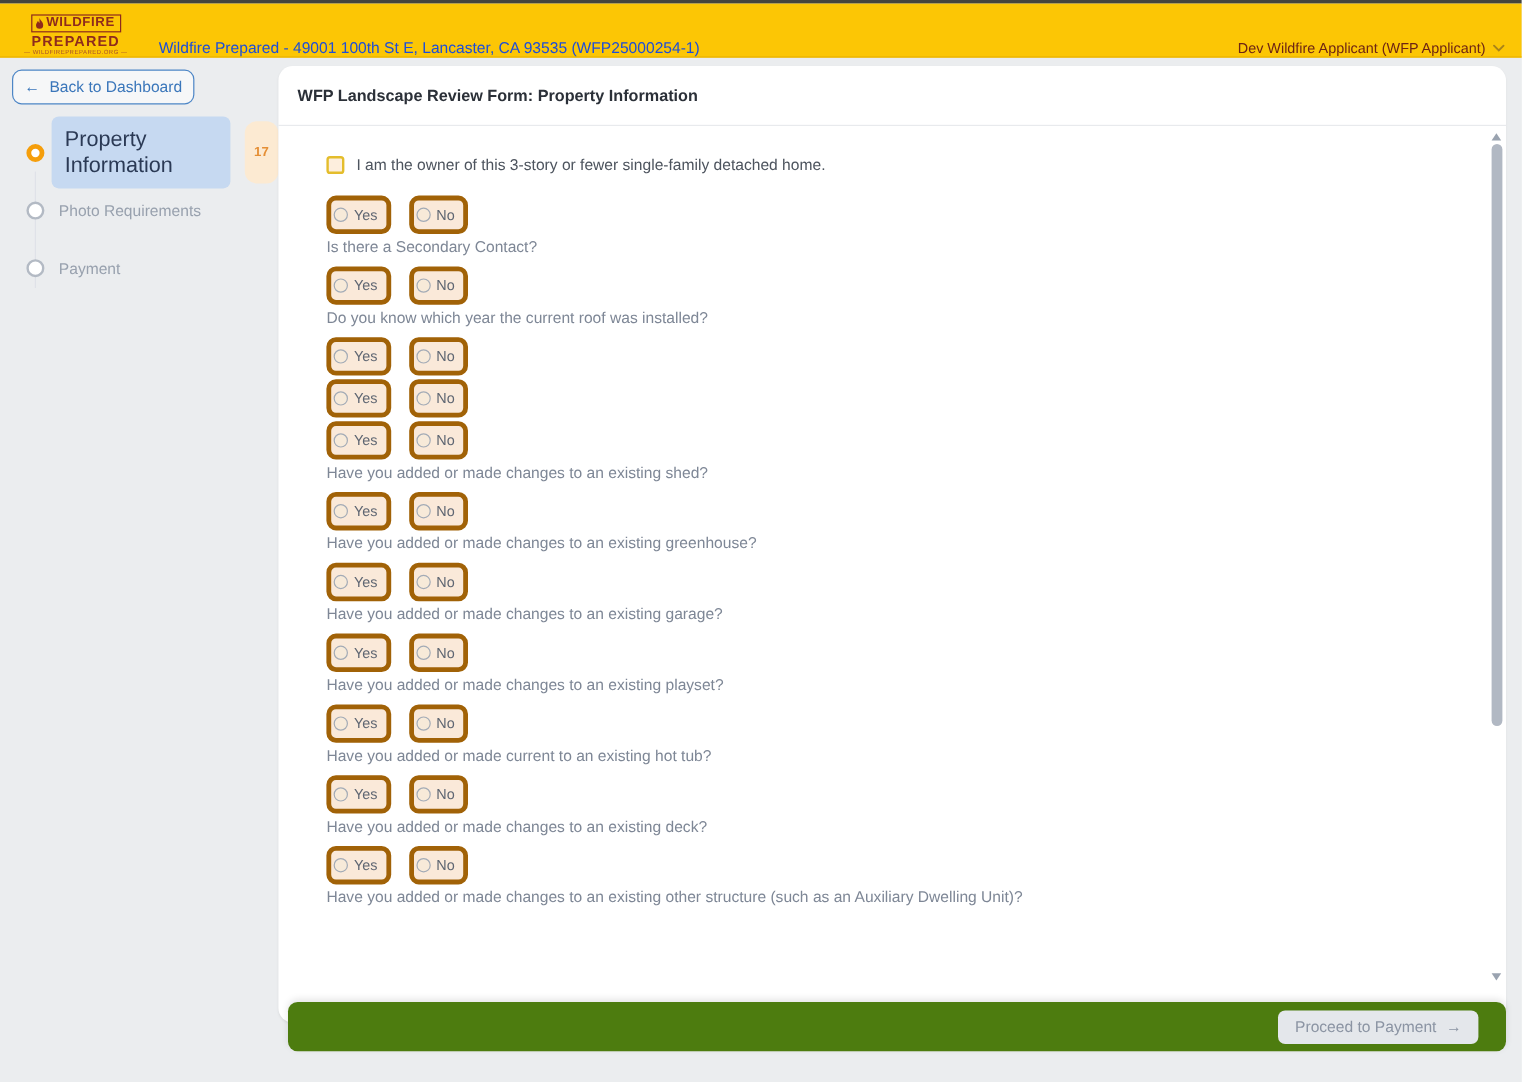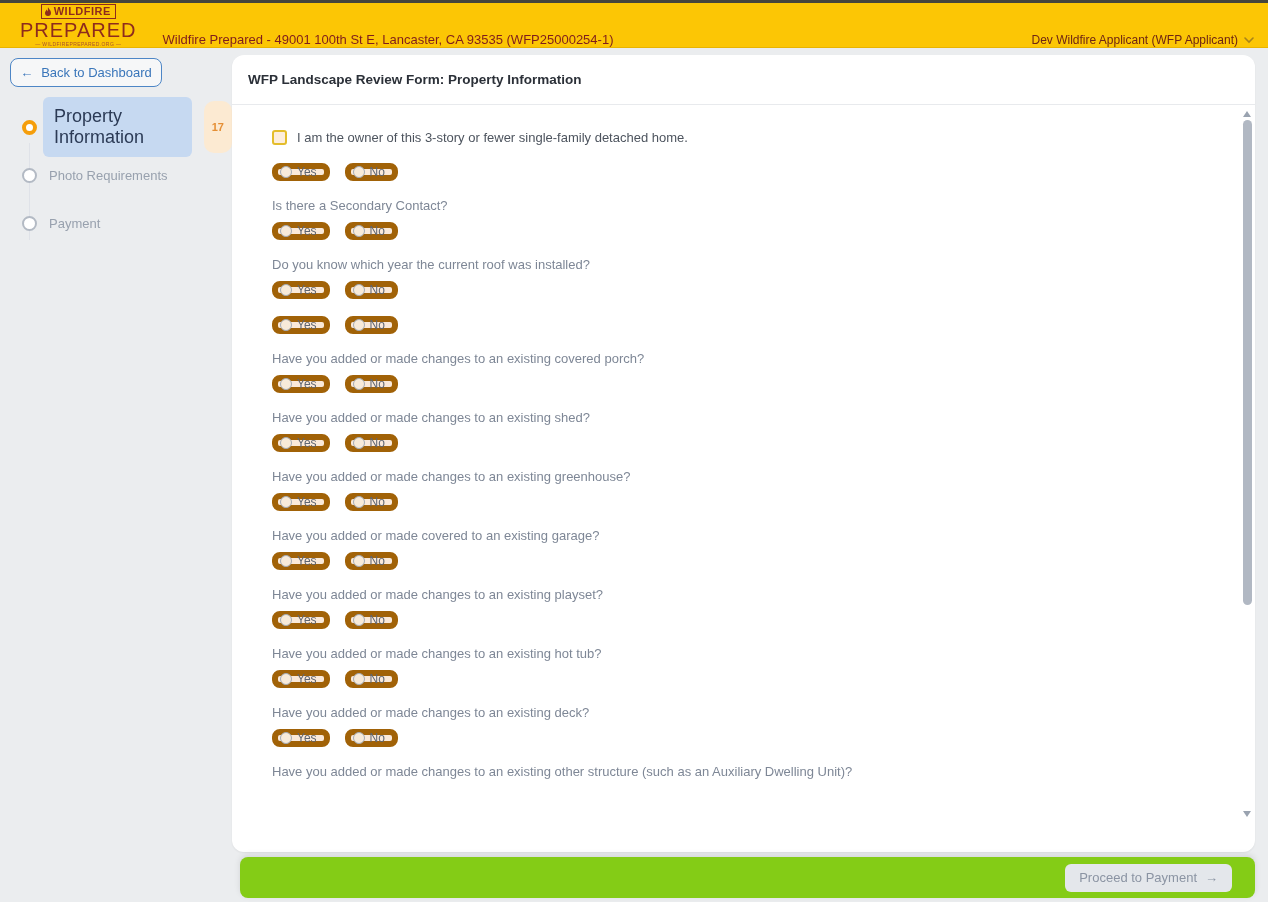--- a/index.html
+++ b/index.html
@@ -8,23 +8,23 @@
 
   
   .top-strip { position:absolute; left:0; top:0; width:1268px; height:3px; background:#45453d; }
   .app-header { position:absolute; left:0; top:3px; width:1268px; height:45px;
     background:#fcc605; border-bottom:1px solid #e9b400;
     display:flex; align-items:flex-end; padding:0 14px 0 20px; }
   .logo { display:flex; flex-direction:column; align-items:center; line-height:1;
     color:#8e2b1d; margin-right:26px; }
   .logo-line1 { display:flex; align-items:center; gap:2px; border:1.5px solid #8e2b1d;
     padding:1px 4px 1px 2px; font-size:11px; font-weight:700; letter-spacing:.5px; }
-  .logo-line2 { font-size:20px; font-weight:400; letter-spacing:1px; margin-top:1px; }
+  .logo-line2 { font-size:12px; font-weight:700; letter-spacing:1px; margin-top:1px; }
   .logo-line3 { font-size:5px; letter-spacing:.4px; color:#a8512c; margin-top:2px; white-space:nowrap; }
-  .header-title { font-size:13px; color:#7f1d1d; font-weight:400; }
+  .header-title { font-size:13px; color:#1d4ed8; font-weight:400; }
   .user-menu { margin-left:auto; display:flex; align-items:center; gap:6px;
     font-size:12px; color:#6e2514; cursor:pointer; }
   .chev { width:10px; height:7px; }
 
   
   .sidebar { position:absolute; left:0; top:48px; width:232px; bottom:0; }
   .back-btn { margin:10px 0 0 10px; width:152px; height:29px;
     border:1px solid #4d86c6; border-radius:8px; background:rgba(255,255,255,.55);
     color:#3a76ba; font-size:13px; display:flex; align-items:center; justify-content:center;
     gap:8px; cursor:pointer; }
@@ -50,41 +50,41 @@
     overflow:hidden; padding:22px 0 0 40px; }
 
   .checkbox-row { display:flex; align-items:center; gap:10px; height:18px; }
   .checkbox-box { width:15px; height:15px; border:2px solid #e4bd2c; background:#fdeedd;
     border-radius:3px; flex:none; cursor:pointer; }
   .checkbox-label { font-size:13px; color:#4d545e; }
 
   .question-block { margin-top:17px; }
   .question-label { font-size:13px; color:#7e8796; height:17px; margin-bottom:7px; }
   .radio-row { display:flex; gap:15px; height:18px; }
-  .radio-pill { display:inline-flex; align-items:center; gap:5px; height:18px;
-    border:6px solid #a16207; background:#fae9d9; border-radius:8px;
+  .radio-pill { display:inline-flex; align-items:center; gap:5px; height:32px;
+    border:4px solid #a16207; background:#fae9d9; border-radius:8px;
     padding:0 7px 0 2px; cursor:pointer; }
   .radio-circle { width:12px; height:12px; border-radius:50%;
     border:1.5px solid #a3abb6; background:#f7ead9; flex:none; }
   .radio-text { font-size:12px; color:#5f6672; }
 
   
   .scrollbar { position:absolute; right:3px; top:56px; width:9px; bottom:35px; }
   .sb-up { position:absolute; top:0; left:0; width:0; height:0;
     border-left:4.5px solid transparent; border-right:4.5px solid transparent;
     border-bottom:6px solid #9aa3b0; }
   .sb-thumb { position:absolute; top:9px; left:0; width:9px; height:485px;
     background:#b1b8c3; border-radius:5px; }
   .sb-down { position:absolute; bottom:0; left:0; width:0; height:0;
     border-left:4.5px solid transparent; border-right:4.5px solid transparent;
     border-top:6px solid #9aa3b0; }
 
   
-  .footer-bar { position:absolute; left:240px; top:857px; width:1015px; height:41px;
-    background:#84cc16; border-radius:8px; box-shadow:0 -2px 6px rgba(0,0,0,.10);
+  .footer-bar { position:absolute; left:240px; top:835px; width:1015px; height:41px;
+    background:#4d7c0f; border-radius:8px; box-shadow:0 -2px 6px rgba(0,0,0,.10);
     display:flex; align-items:center; justify-content:flex-end; padding-right:23px; }
   .proceed-btn { height:28px; background:#e4e7eb; border:none; border-radius:6px;
     color:#8b94a3; font-size:13px; padding:0 14px; display:flex; align-items:center;
     gap:8px; cursor:pointer; font-family:"Liberation Sans", sans-serif; }
 </style>
 </head>
 <body>
 
 <div class="top-strip"></div>
 
@@ -189,21 +189,20 @@
               <span class="radio-text">Yes</span>
             </span>
             <span class="radio-pill">
               <span class="radio-circle"></span>
               <span class="radio-text">No</span>
             </span>
           </div>
   </div>
 
   <div class="question-block">
-    <div class="question-label">Have you added or made changes to an existing covered porch?</div>
     <div class="radio-row">
             <span class="radio-pill">
               <span class="radio-circle"></span>
               <span class="radio-text">Yes</span>
             </span>
             <span class="radio-pill">
               <span class="radio-circle"></span>
               <span class="radio-text">No</span>
             </span>
           </div>
@@ -231,21 +230,21 @@
               <span class="radio-text">Yes</span>
             </span>
             <span class="radio-pill">
               <span class="radio-circle"></span>
               <span class="radio-text">No</span>
             </span>
           </div>
   </div>
 
   <div class="question-block">
-    <div class="question-label">Have you added or made covered to an existing garage?</div>
+    <div class="question-label">Have you added or made changes to an existing garage?</div>
     <div class="radio-row">
             <span class="radio-pill">
               <span class="radio-circle"></span>
               <span class="radio-text">Yes</span>
             </span>
             <span class="radio-pill">
               <span class="radio-circle"></span>
               <span class="radio-text">No</span>
             </span>
           </div>
@@ -259,21 +258,21 @@
               <span class="radio-text">Yes</span>
             </span>
             <span class="radio-pill">
               <span class="radio-circle"></span>
               <span class="radio-text">No</span>
             </span>
           </div>
   </div>
 
   <div class="question-block">
-    <div class="question-label">Have you added or made changes to an existing hot tub?</div>
+    <div class="question-label">Have you added or made current to an existing hot tub?</div>
     <div class="radio-row">
             <span class="radio-pill">
               <span class="radio-circle"></span>
               <span class="radio-text">Yes</span>
             </span>
             <span class="radio-pill">
               <span class="radio-circle"></span>
               <span class="radio-text">No</span>
             </span>
           </div>

